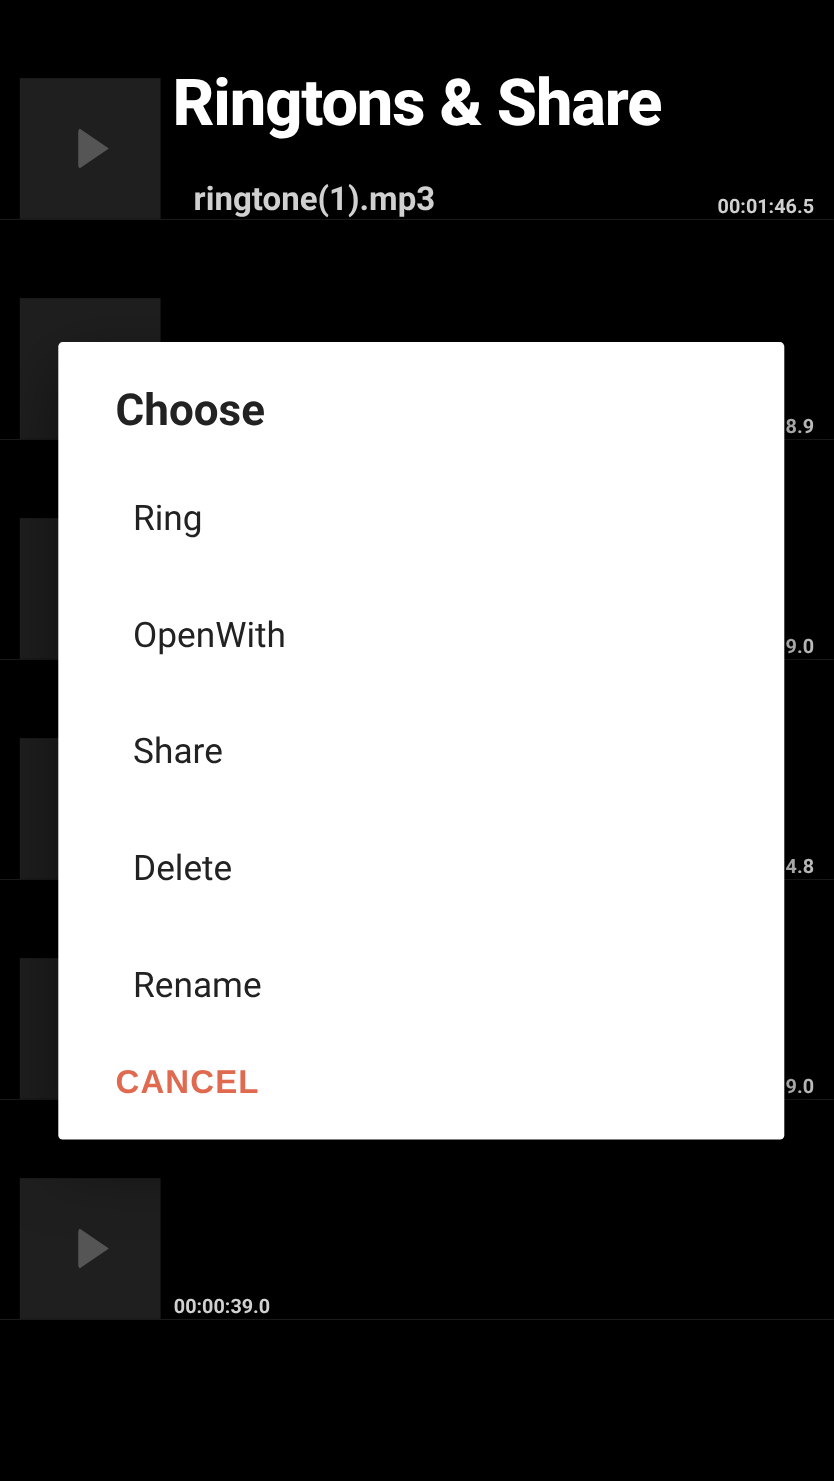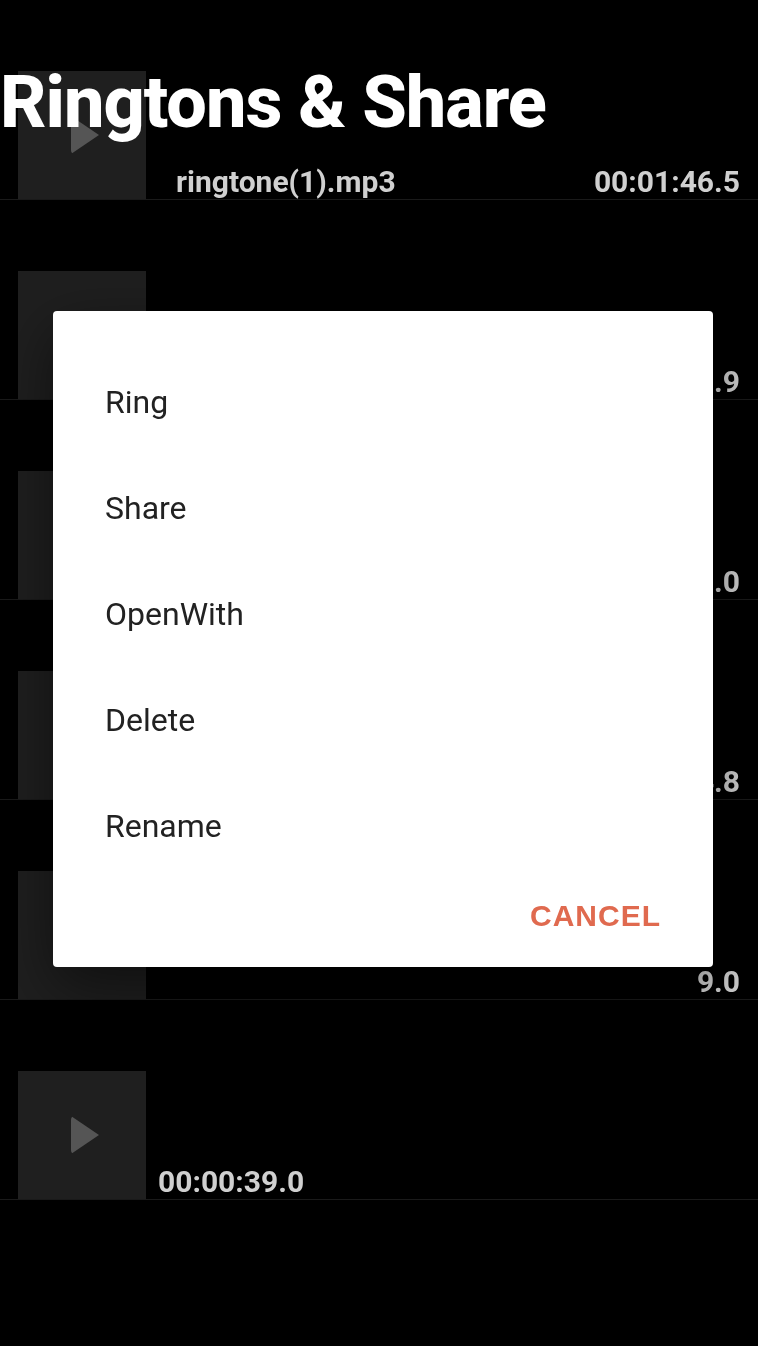--- a/index.html
+++ b/index.html
@@ -9,23 +9,23 @@
     background: #000;
     font-family: -apple-system, BlinkMacSystemFont, "Segoe UI", Roboto, Helvetica, Arial, sans-serif;
     overflow: hidden;
     position: relative;
   }
   .page-title {
     position: absolute;
     top: 60px;
     left: 0;
     right: 0;
-    text-align: left;
+    text-align: center;
     color: #fff;
-    font-size: 72px;
+    font-size: 59px;
     font-weight: 800;
     letter-spacing: -1px;
     z-index: 5;
   }
   .list {
     position: absolute;
     top: 0;
     left: 0;
     right: 0;
   }
@@ -60,21 +60,21 @@
     flex: 1;
     color: #d0d0d0;
     font-size: 30px;
     margin-left: 30px;
     white-space: nowrap;
     overflow: hidden;
     text-overflow: ellipsis;
   }
   .duration {
     color: #d0d0d0;
-    font-size: 30px;
+    font-size: 18px;
     margin-left: 12px;
     white-space: nowrap;
   }
   
   .dialog {
     position: absolute;
     top: 311px;
     left: 53px;
     width: 660px;
     background: #fff;
@@ -85,26 +85,26 @@
   }
   .dialog-title {
     font-size: 40px;
     font-weight: 700;
     color: #222;
     padding: 0 52px 22px 52px;
   }
   .dialog-option {
     font-size: 32px;
     color: #222;
-    padding: 34px 52px;
+    padding: 34px 68px;
     cursor: pointer;
   }
   .dialog-actions {
     display: flex;
-    justify-content: flex-end;
+    justify-content: flex-start;
     padding: 20px 52px 34px 52px;
   }
   .cancel-btn {
     color: #e06a4f;
     font-size: 30px;
     font-weight: 600;
     letter-spacing: 1px;
     background: none;
     border: none;
     cursor: pointer;
@@ -153,21 +153,22 @@
     <div class="thumb">
       <div class="play-icon"></div>
     </div>
     <div class="duration">00:00:39.0</div>
   </div>
 </div>
 
 <div class="page-title">Ringtons &amp; Share</div>
 
 <div class="dialog">
+  <div class="dialog-title">Choose</div>
   <div class="dialog-option">Ring</div>
+  <div class="dialog-option">OpenWith</div>
   <div class="dialog-option">Share</div>
-  <div class="dialog-option">OpenWith</div>
   <div class="dialog-option">Delete</div>
   <div class="dialog-option">Rename</div>
   <div class="dialog-actions">
     <button class="cancel-btn">CANCEL</button>
   </div>
 </div>
 
 </body></html>

